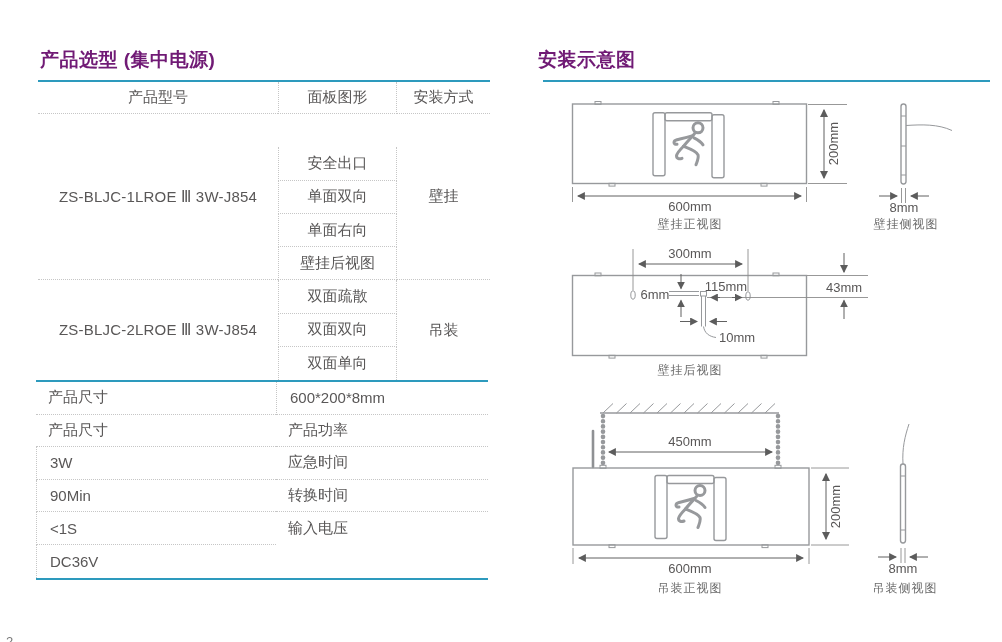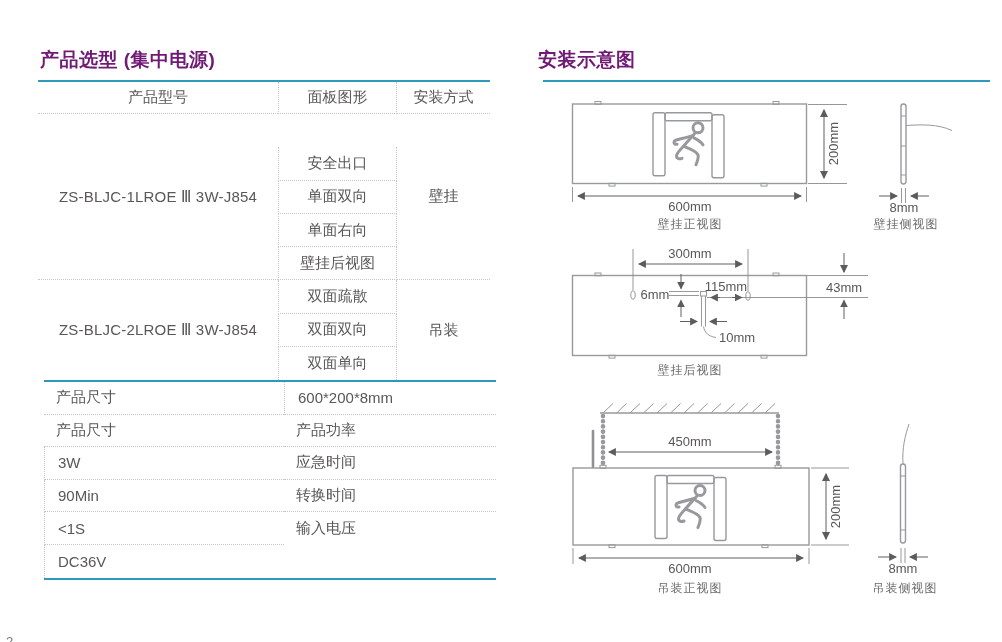--- a/index.html
+++ b/index.html
@@ -18,21 +18,21 @@
     grid-template-rows:32px repeat(8,33.3px);
     font-size:15px;
   }
   .cell{display:flex;align-items:center;justify-content:center;text-align:center}
   .v{border-left:1px dotted #c6c6c6;border-right:1px dotted #c6c6c6}
   .bb{border-bottom:1px dotted #c6c6c6}
   .model{letter-spacing:.2px}
 
   
   .spec-table{
-    position:absolute;left:44px;top:380px;width:452px;
+    position:absolute;left:36px;top:380px;width:452px;
     display:grid;grid-template-columns:240px 212px;
     grid-template-rows:repeat(6,32.6px);
     font-size:15px;
     border-top:2px solid #2d9abd;border-bottom:2px solid #2d9abd;
   }
   .scell{display:flex;align-items:center}
   .sl{padding-left:12px}
   .sv{border-left:1px dotted #c6c6c6;padding-left:13px}
 
   

